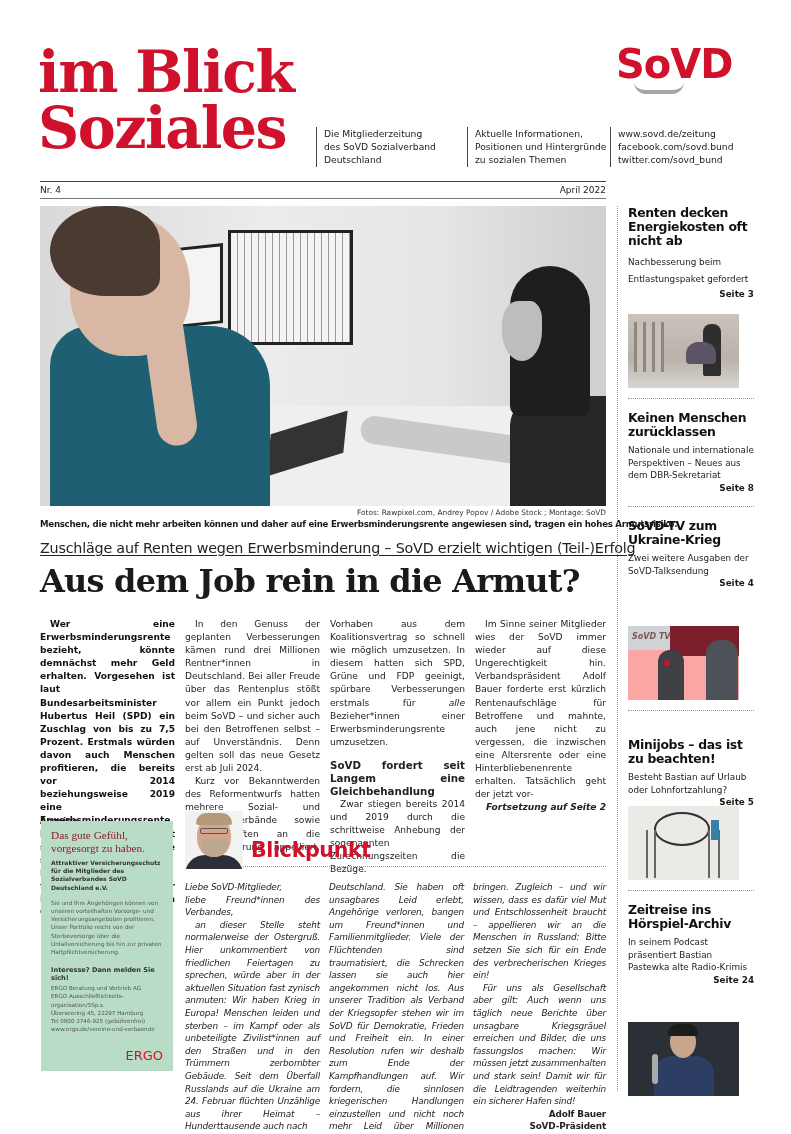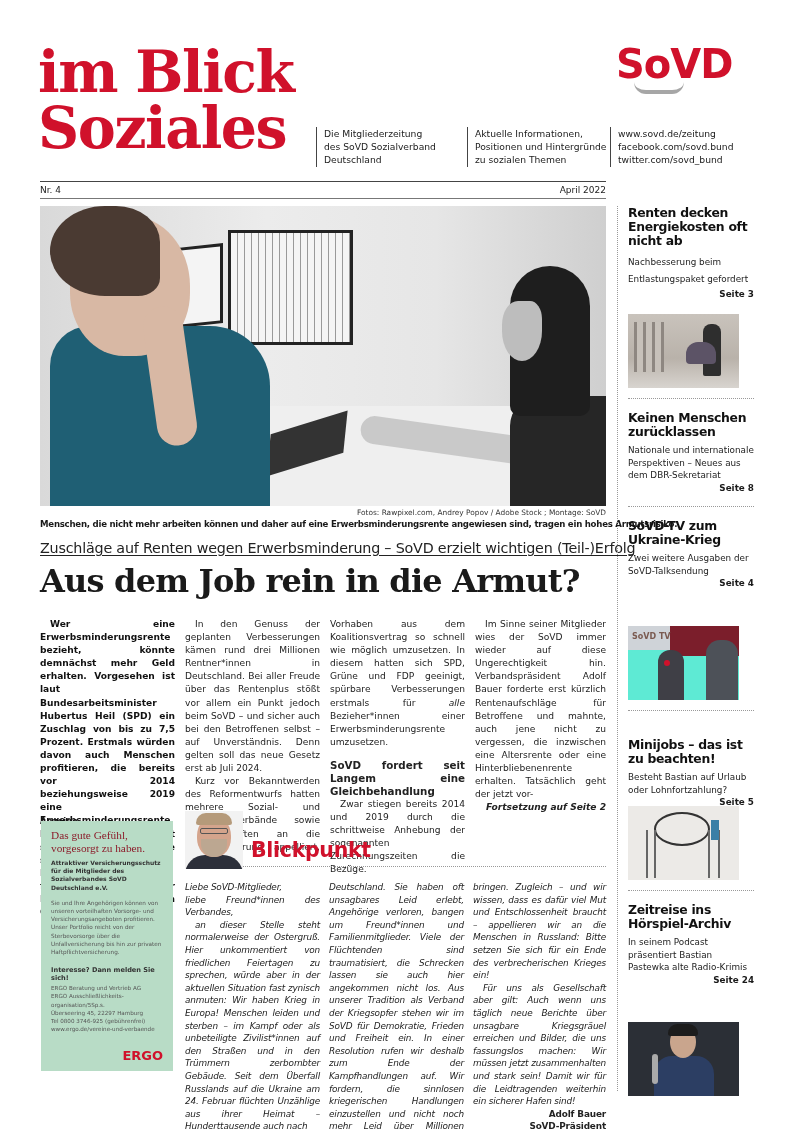--- a/index.html
+++ b/index.html
@@ -52,21 +52,21 @@
   .sb-text { font-size: 8.8px; line-height: 12.5px; color: #222; margin-top: 5px; }
   .sb-page { font-size: 8.8px; font-weight: bold; text-align: right; margin-top: 1px; }
   .sb-img { position: absolute; left: 628px; width: 111px; height: 74px; overflow: hidden; }
   .sb-sep { position: absolute; left: 628px; width: 126px; border-top: 1px dotted #999; }
 
   .img-stroller { background: linear-gradient(180deg,#c9c3bc 0%, #b9b2aa 60%, #d8d4cf 100%); }
   .img-stroller .b { position:absolute; left:6px; top:8px; width:30px; height:50px; background: repeating-linear-gradient(90deg,#8e8781 0 3px,#c7c1ba 3px 9px); }
   .img-stroller .p { position:absolute; left:75px; top:10px; width:18px; height:52px; background:#2e2e2e; border-radius: 8px 8px 2px 2px; }
   .img-stroller .s { position:absolute; left:58px; top:28px; width:30px; height:22px; background:#5c5366; border-radius: 12px 12px 4px 4px; }
 
-  .img-tv { background:#5eead4; }
+  .img-tv { background:#fca5a5;font-style:italic; }
   .img-tv .bar { position:absolute; left:0; top:0; width:111px; height:24px; background:#cfd3d8; }
   .img-tv .logo-tv { position:absolute; left:4px; top:6px; font-size:8px; font-weight:bold; color:#7a5a50; }
   .img-tv .wall { position:absolute; left:42px; top:0; width:69px; height:30px; background:#7b1e2b; }
   .img-tv .p1 { position:absolute; left:30px; top:24px; width:26px; height:50px; background:#3f3f46; border-radius: 12px 12px 0 0; }
   .img-tv .p2 { position:absolute; left:78px; top:14px; width:32px; height:60px; background:#4d5158; border-radius: 14px 14px 0 0; }
   .img-tv .mic { position:absolute; left:36px; top:34px; width:6px; height:6px; background:#d0112b; border-radius:50%; }
 
   .img-fish { background:#eceae7; }
   .img-fish .fish { position:absolute; left:26px; top:6px; width:56px; height:34px; border:2px solid #333; border-radius: 50%; }
   .img-fish .l1 { position:absolute; left:18px; top:24px; width:10px; height:48px; border-left:2px solid #666; border-right:2px solid #666; }
@@ -79,21 +79,21 @@
   .img-pod .body { position:absolute; left:26px; top:34px; width:60px; height:40px; background:#2c3e63; border-radius: 18px 18px 0 0; }
   .img-pod .mic { position:absolute; left:24px; top:32px; width:6px; height:30px; background:#aaa; border-radius:3px; }
 
   .ad-label { position: absolute; left: 40px; top: 808px; font-size: 8.5px; font-weight: bold; margin-top: 8px; }
   .ad { position: absolute; left: 41px; top: 821px; width: 132px; height: 250px; background: #b8dcc6; padding: 8px 10px; }
   .ad-head { font-family: Liberation Serif, serif; color: #8c1d2b; font-size: 11.3px; line-height: 12.5px; }
   .ad-sub { font-size: 6px; line-height: 8.2px; font-weight: bold; color: #333; margin-top: 5px; }
   .ad-body { font-size: 5.7px; line-height: 8.2px; color: #555; margin-top: 7px; }
   .ad-cta { font-size: 6.6px; font-weight: bold; color: #333; margin-top: 10px; }
   .ad-contact { font-size: 5.6px; line-height: 8.2px; color: #555; margin-top: 2px; }
-  .ad-brand { position: absolute; right: 10px; bottom: 8px; color: #d0112b; font-weight: bold; font-size: 13px; }
+  .ad-brand { position: absolute; right: 10px; bottom: 8px; color: #d0112b; font-weight: normal; font-size: 13px; }
 
   .portrait { position: absolute; left: 185px; top: 811px; width: 58px; height: 58px; overflow: hidden; background: #f2f2f2; }
   .portrait .face { position:absolute; left:12px; top:4px; width:34px; height:42px; background:#d4a48c; border-radius: 50% 50% 45% 45%; }
   .portrait .hairp { position:absolute; left:11px; top:2px; width:36px; height:12px; background:#b59a7a; border-radius: 18px 18px 4px 4px; }
   .portrait .beard { position:absolute; left:16px; top:28px; width:26px; height:18px; background:#bca791; border-radius: 0 0 14px 14px; }
   .portrait .suit { position:absolute; left:0; top:44px; width:58px; height:20px; background:#2c2f3a; border-radius: 20px 20px 0 0; }
   .portrait .glasses { position:absolute; left:15px; top:17px; width:28px; height:6px; border:1px solid #555; border-radius: 2px; }
   .blick-title { position: absolute; left: 251px; top: 838px; color: #d0112b; font-weight: bold; font-size: 20.5px; letter-spacing: -0.3px; }
   .blick-rule { position: absolute; left: 243px; top: 866px; width: 363px; border-top: 1px dotted #999; }
   .blick-col { position: absolute; top: 881px; width: 135px; font-size: 8.9px; line-height: 12.6px; font-style: italic; text-align: justify; color: #222; letter-spacing: -0.15px; }

